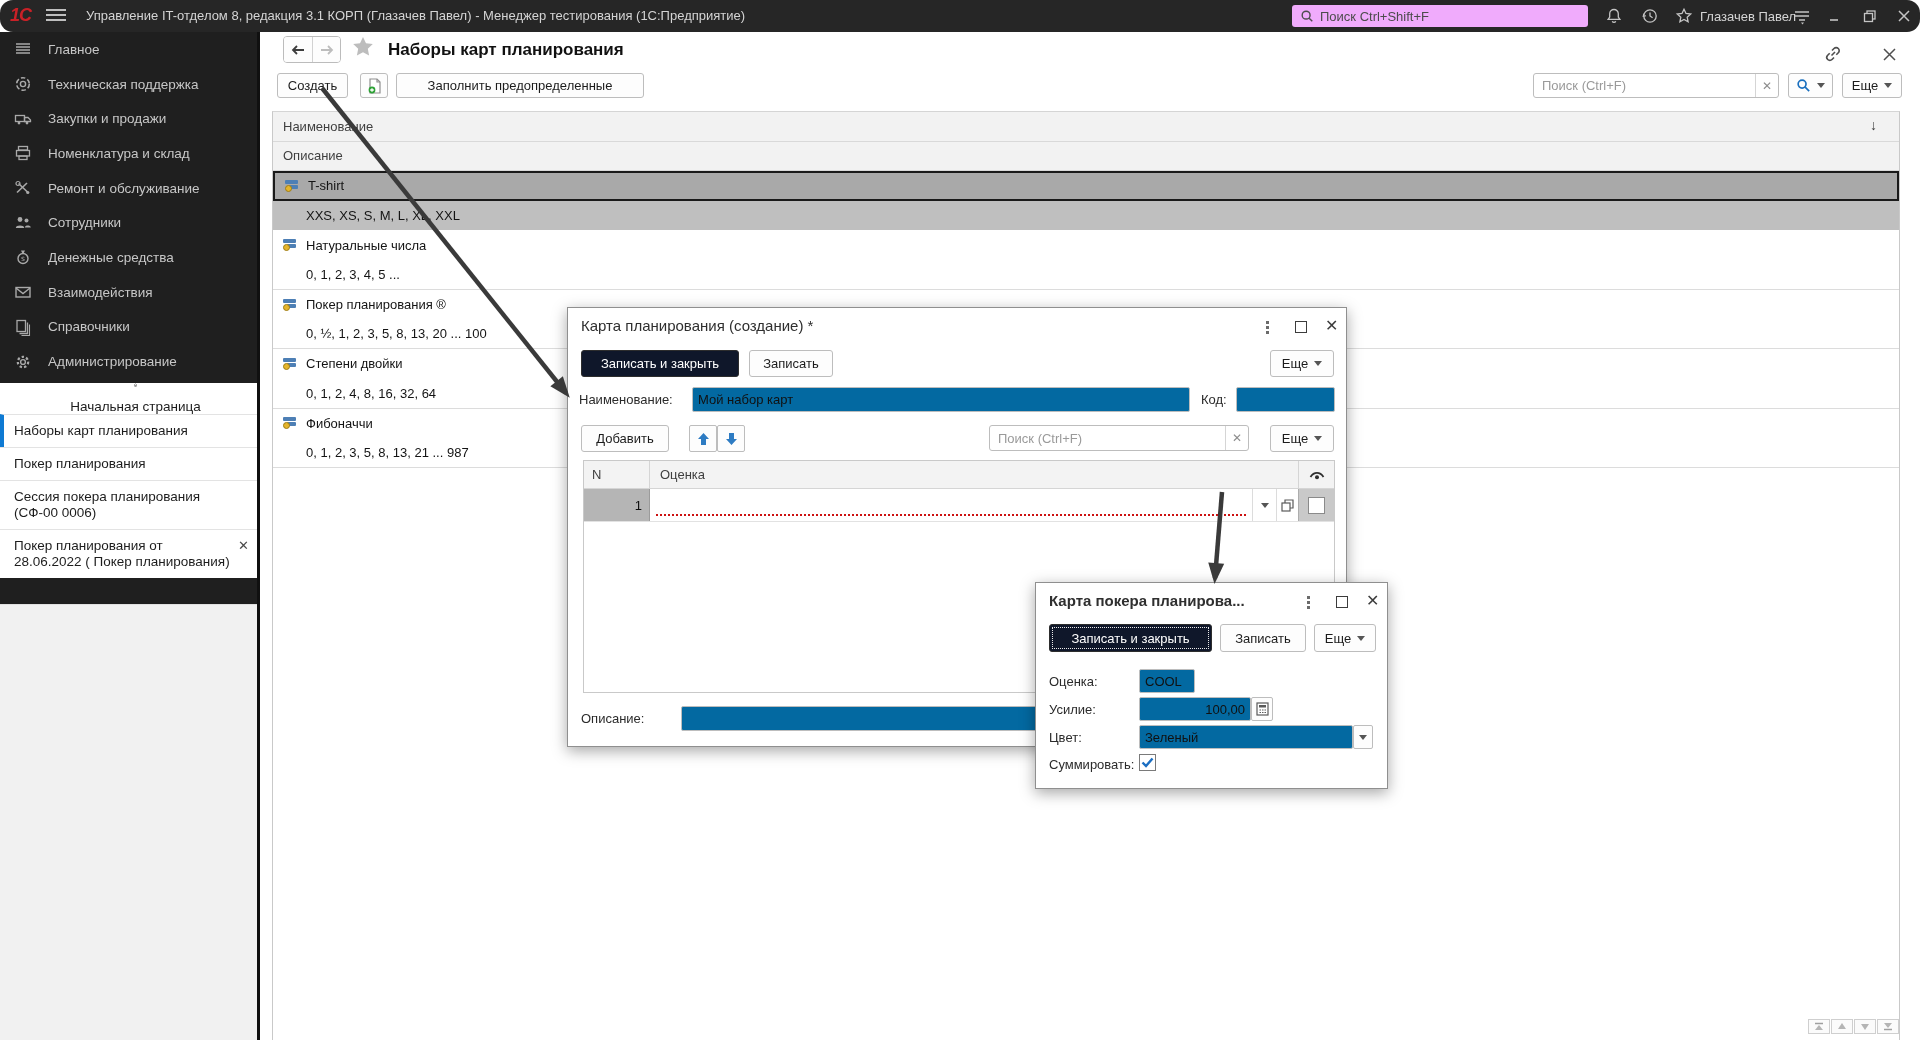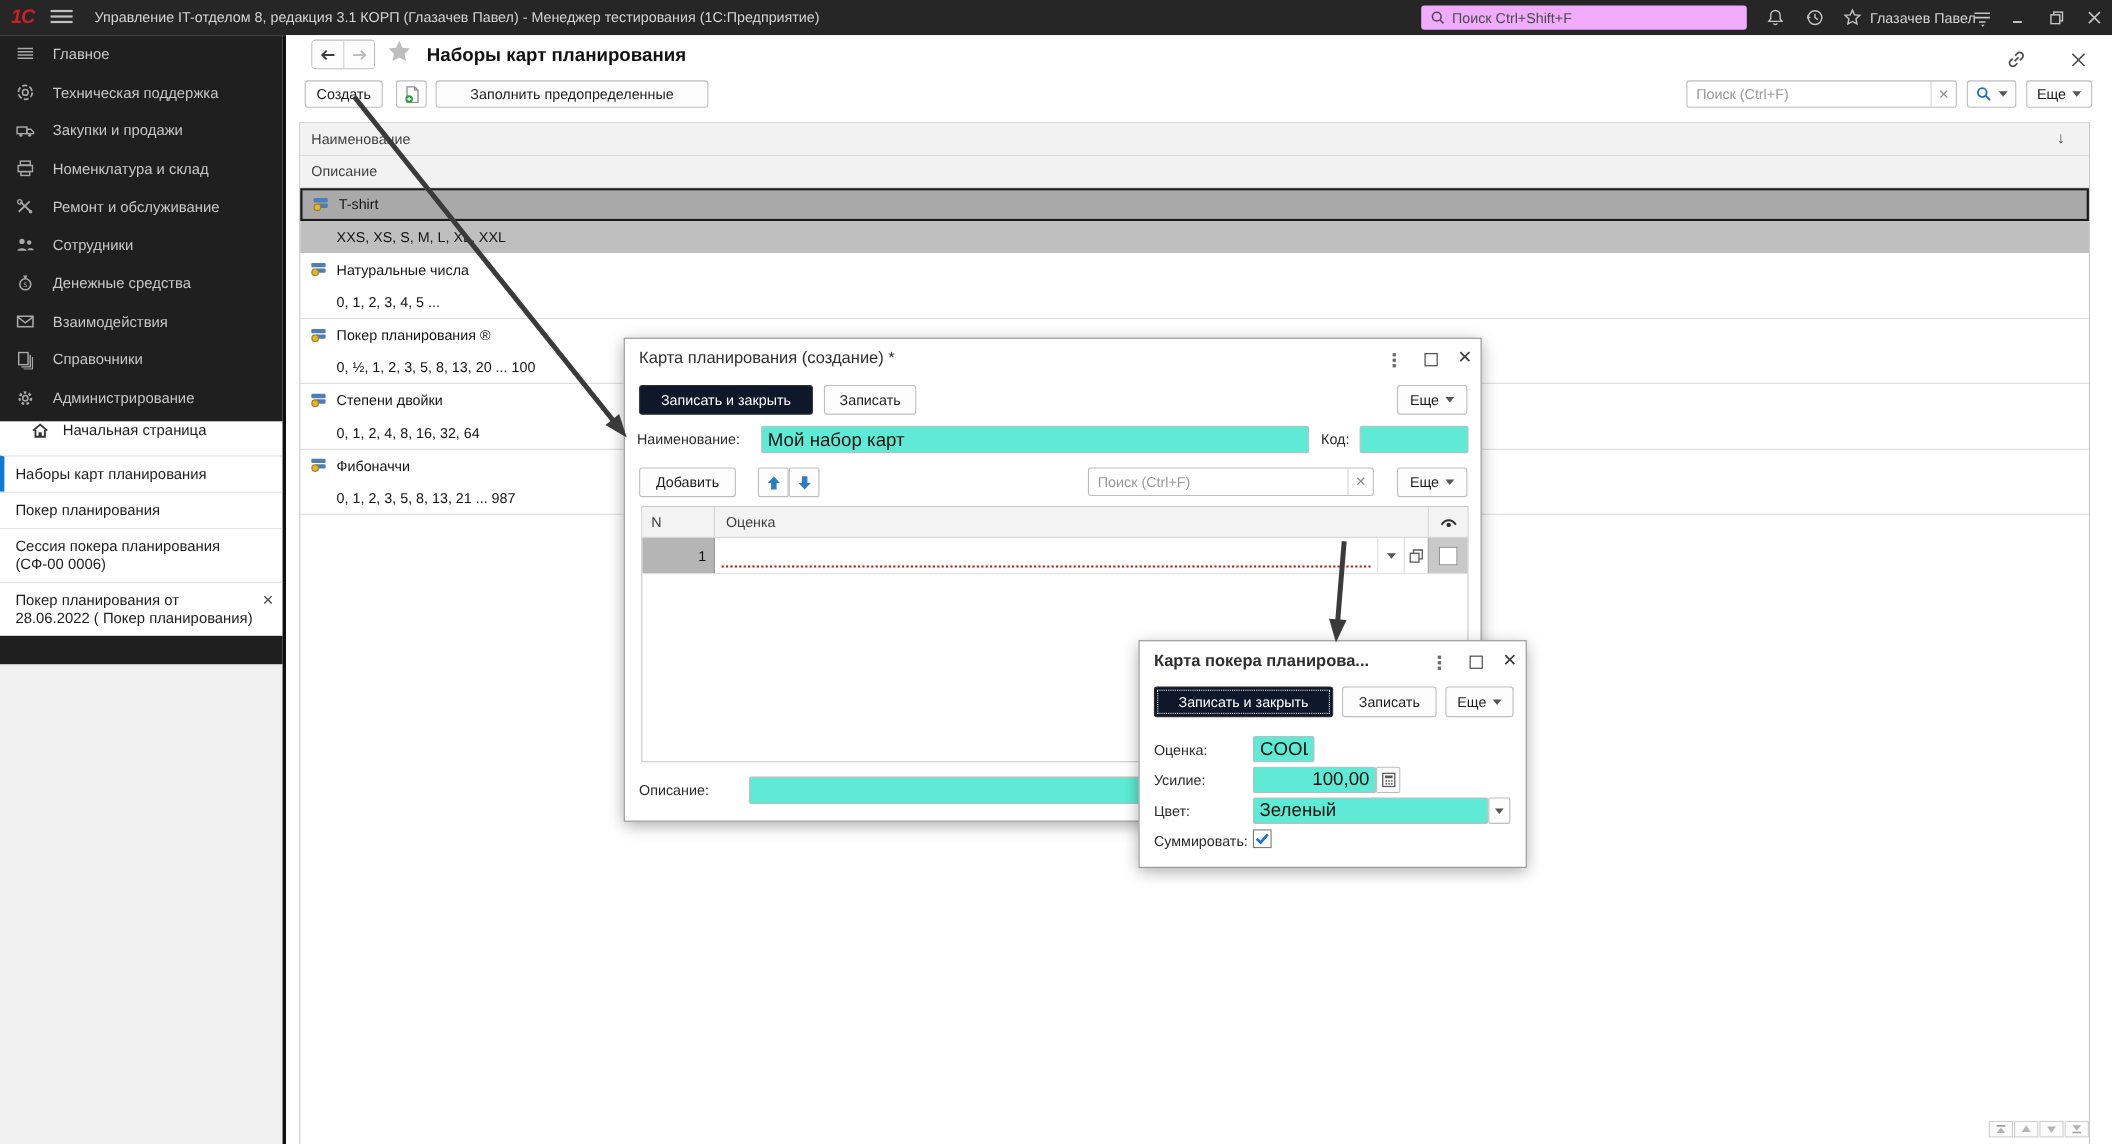--- a/index.html
+++ b/index.html
@@ -1,36 +1,36 @@
 <!DOCTYPE html>
 <html><head>
 <meta charset="utf-8">
 <style>
   * { margin:0; padding:0; box-sizing:border-box; }
   html,body { width:1920px; height:1040px; overflow:hidden; background:#fff;
     font-family:"Liberation Sans","DejaVu Sans",sans-serif; }
   .stage { position:relative; width:1920px; height:1040px; background:#fff; }
 
   
-  .topbar { position:absolute; left:0; top:0; width:1920px; height:32px; background:#262626; }
+  .topbar { position:absolute; left:0; top:0; width:1920px; height:32px; background:#262626;border-radius:13px; }
   .tb-logo { position:absolute; left:10px; top:5px; color:#c92127; font-size:18px; font-weight:bold; font-style:italic; letter-spacing:-1px; }
   .tb-burger { position:absolute; left:46px; top:9px; width:20px; height:14px; }
   .tb-burger i { display:block; height:2px; background:#bfbfbf; margin-bottom:3px; }
   .tb-title { position:absolute; left:86px; top:8px; color:#d4d4d4; font-size:13px; white-space:nowrap; }
   .tb-search { position:absolute; left:1292px; top:5px; width:296px; height:22px; background:#f0abfc; border-radius:3px; display:flex; align-items:center; padding:0 8px; gap:6px; }
   .tb-search span { color:#4c4c4c; font-size:13px; }
   .tb-ico { position:absolute; top:7px; width:18px; height:18px; }
   .winbtn { position:absolute; top:9px; width:16px; height:14px; }
 
   
   .sidebar { position:absolute; left:0; top:32px; width:257px; height:1008px; background:#1f1f1f; }
   .sb-item { display:flex; align-items:center; height:34.7px; padding-left:14px; gap:16px; color:#c7c7c7; font-size:13.5px; cursor:pointer; }
   .sb-item svg { flex:0 0 18px; }
   .sb-pages { position:absolute; left:0; top:351px; width:257px; background:#fff; color:#1d1d1d; }
-  .sb-home { display:flex; align-items:flex-start; gap:12px; height:31px; padding-left:28px; font-size:13.5px; }
+  .sb-home { display:flex; align-items:center; gap:12px; height:31px; padding-left:14px; font-size:13.5px;flex-direction:column; }
   .sb-tab { position:relative; border-top:1px solid #e3e3e3; padding:8px 14px 8px 14px; font-size:13.5px; line-height:16px; cursor:pointer; }
   .sb-tab.active { border-left:4px solid #0e7ad3; padding-left:10px; }
   .sb-tab .closex { position:absolute; right:8px; top:8px; color:#4a4a4a; font-size:13px; }
   .sb-rest { position:absolute; left:0; top:572px; width:257px; height:436px; background:#f1f1f1; border-top:1px solid #e0e0e0; }
   .vdivider { position:absolute; left:257px; top:32px; width:3px; height:1008px; background:#101010; }
 
   
   .main { position:absolute; left:260px; top:32px; width:1660px; height:1008px; background:#fff; }
   .navgrp { position:absolute; left:23px; top:4px; display:flex; border:1px solid #bcbcbc; border-radius:4px; overflow:hidden; }
   .navbtn { width:28px; height:25px; display:flex; align-items:center; justify-content:center; background:#fdfdfd; }
@@ -73,21 +73,21 @@
   
   .dialog { position:absolute; background:#fff; border:1px solid #8f8f8f; box-shadow:0 4px 14px rgba(0,0,0,.35); }
   .d1 { left:567px; top:307px; width:780px; height:440px; z-index:10; }
   .d2 { left:1035px; top:582px; width:353px; height:207px; z-index:20; }
   .dlg-title { position:absolute; left:13px; top:9px; font-size:15px; color:#2f2f2f; white-space:nowrap; }
   .dlg-kebab { position:absolute; width:4px; }
   .dlg-kebab i { display:block; width:3px; height:3px; background:#6b6b6b; margin-bottom:2px; }
   .dlg-max { position:absolute; width:12px; height:12px; border:1.5px solid #3c3c3c; }
   .dlg-x { position:absolute; font-size:16px; color:#3c3c3c; line-height:12px; }
   .fld-label { position:absolute; font-size:13px; color:#2b2b2b; white-space:nowrap; }
-  .inp { position:absolute; border:1px solid #bdbdbd; border-radius:2px; font-size:17px; color:#111; padding:0 5px; background:#5eead4; font-family:inherit; }
+  .inp { position:absolute; border:1px solid #bdbdbd; border-radius:2px; font-size:13px; color:#111; padding:0 5px; background:#0369a1; font-family:inherit; }
   .inp::placeholder { color:#9a9a9a; }
   .sq-btn { display:flex; align-items:center; justify-content:center; border:1px solid #bdbdbd; border-radius:2px; background:#fdfdfd; position:absolute; }
 
   .grid { position:absolute; left:15px; top:152px; width:752px; height:233px; border:1px solid #c9c9c9; }
   .grid-head { height:28px; background:#f3f3f3; border-bottom:1px solid #d5d5d5; display:flex; font-size:13px; color:#3f3f3f; }
   .gh-n { width:66px; border-right:1px solid #d5d5d5; display:flex; align-items:center; padding-left:8px; }
   .gh-score { flex:1; display:flex; align-items:center; padding-left:10px; }
   .gh-eye { width:36px; border-left:1px solid #d5d5d5; display:flex; align-items:center; justify-content:center; }
   .grid-row { height:33px; display:flex; border-bottom:1px solid #e2e2e2; }
   .gr-n { width:66px; background:#b5b5b5; border-right:1px solid #9b9b9b; display:flex; align-items:center; justify-content:flex-end; padding-right:7px; font-size:13px; color:#101010; }

